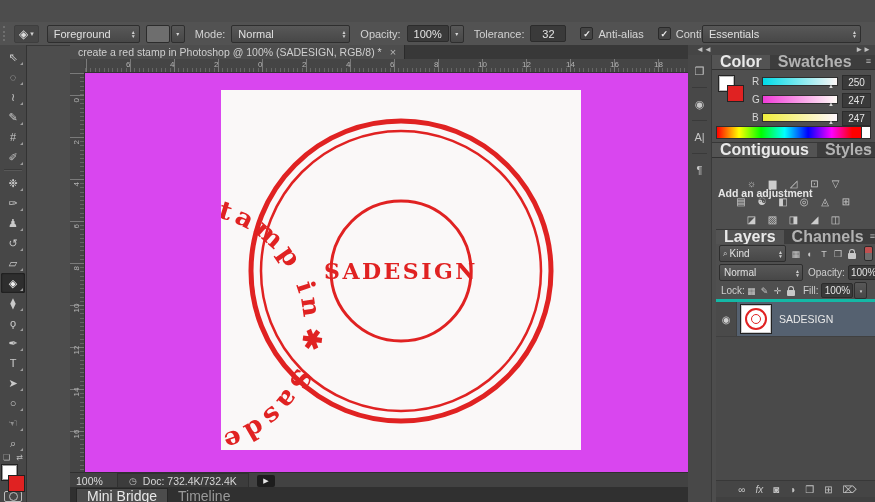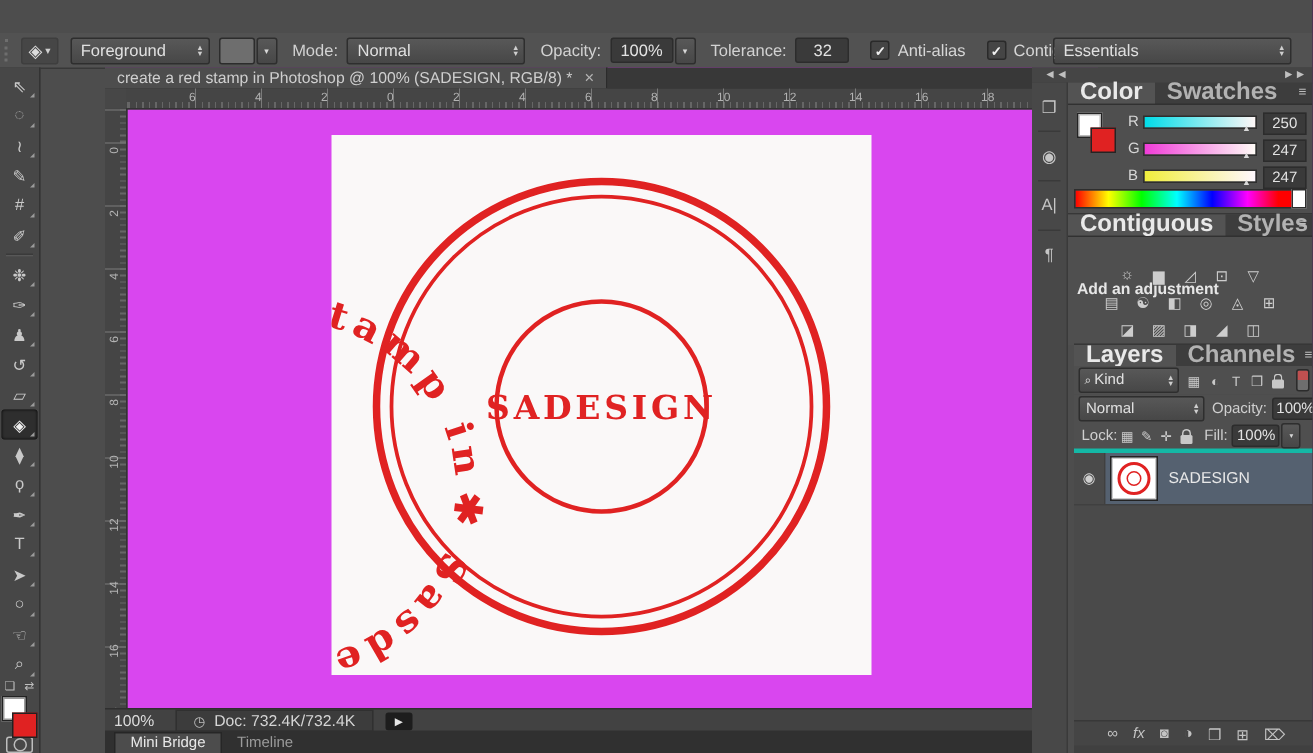--- a/index.html
+++ b/index.html
@@ -77,21 +77,21 @@
   
   #status-bar{position:absolute;left:0;top:427px;width:662px;height:15px;background:#424242;
               border-top:1px solid #2f2f2f;display:flex;align-items:center;font-size:10.5px;}
   #status-zoom{margin-left:6px;color:#dcdcdc;}
   #status-well{margin-left:14px;height:13px;width:130px;background:#3c3c3c;border:1px solid #303030;
                display:flex;align-items:center;justify-content:center;gap:6px;color:#d6d6d6;}
   #status-arrow{margin-left:8px;width:18px;height:12px;background:#1d1d1d;border-radius:2px;color:#e6e6e6;
                 font-size:7px;display:flex;align-items:center;justify-content:center;}
   #bottom-tabs{position:absolute;left:0;top:442px;width:662px;height:15px;background:#303030;
                display:flex;align-items:flex-end;padding-left:6px;box-sizing:border-box;}
-  .btab{height:13px;padding:0 10px;display:flex;align-items:center;font-size:10px;color:#9a9a9a;}
+  .btab{height:13px;padding:0 10px;display:flex;align-items:center;font-size:14px;color:#9a9a9a;}
   .btab.active{background:#4c4c4c;color:#e8e8e8;border:1px solid #262626;border-bottom:none;}
   
   #right-dock{position:absolute;left:688px;top:45px;width:187px;height:457px;background:#4d4d4d;}
   #dock-header{position:absolute;left:0;top:0;width:187px;height:10px;background:#454545;
                border-bottom:1px solid #3a3a3a;color:#c0c0c0;font-size:8px;}
   #collapse-left{position:absolute;left:8px;top:0px;}
   #collapse-right{position:absolute;right:4px;top:0px;}
   #icon-strip{position:absolute;left:0;top:10px;width:23px;height:447px;background:#484848;
               border-right:1px solid #3a3a3a;display:flex;flex-direction:column;align-items:center;}
   .dock-icon{width:21px;height:24px;display:flex;align-items:center;justify-content:center;

